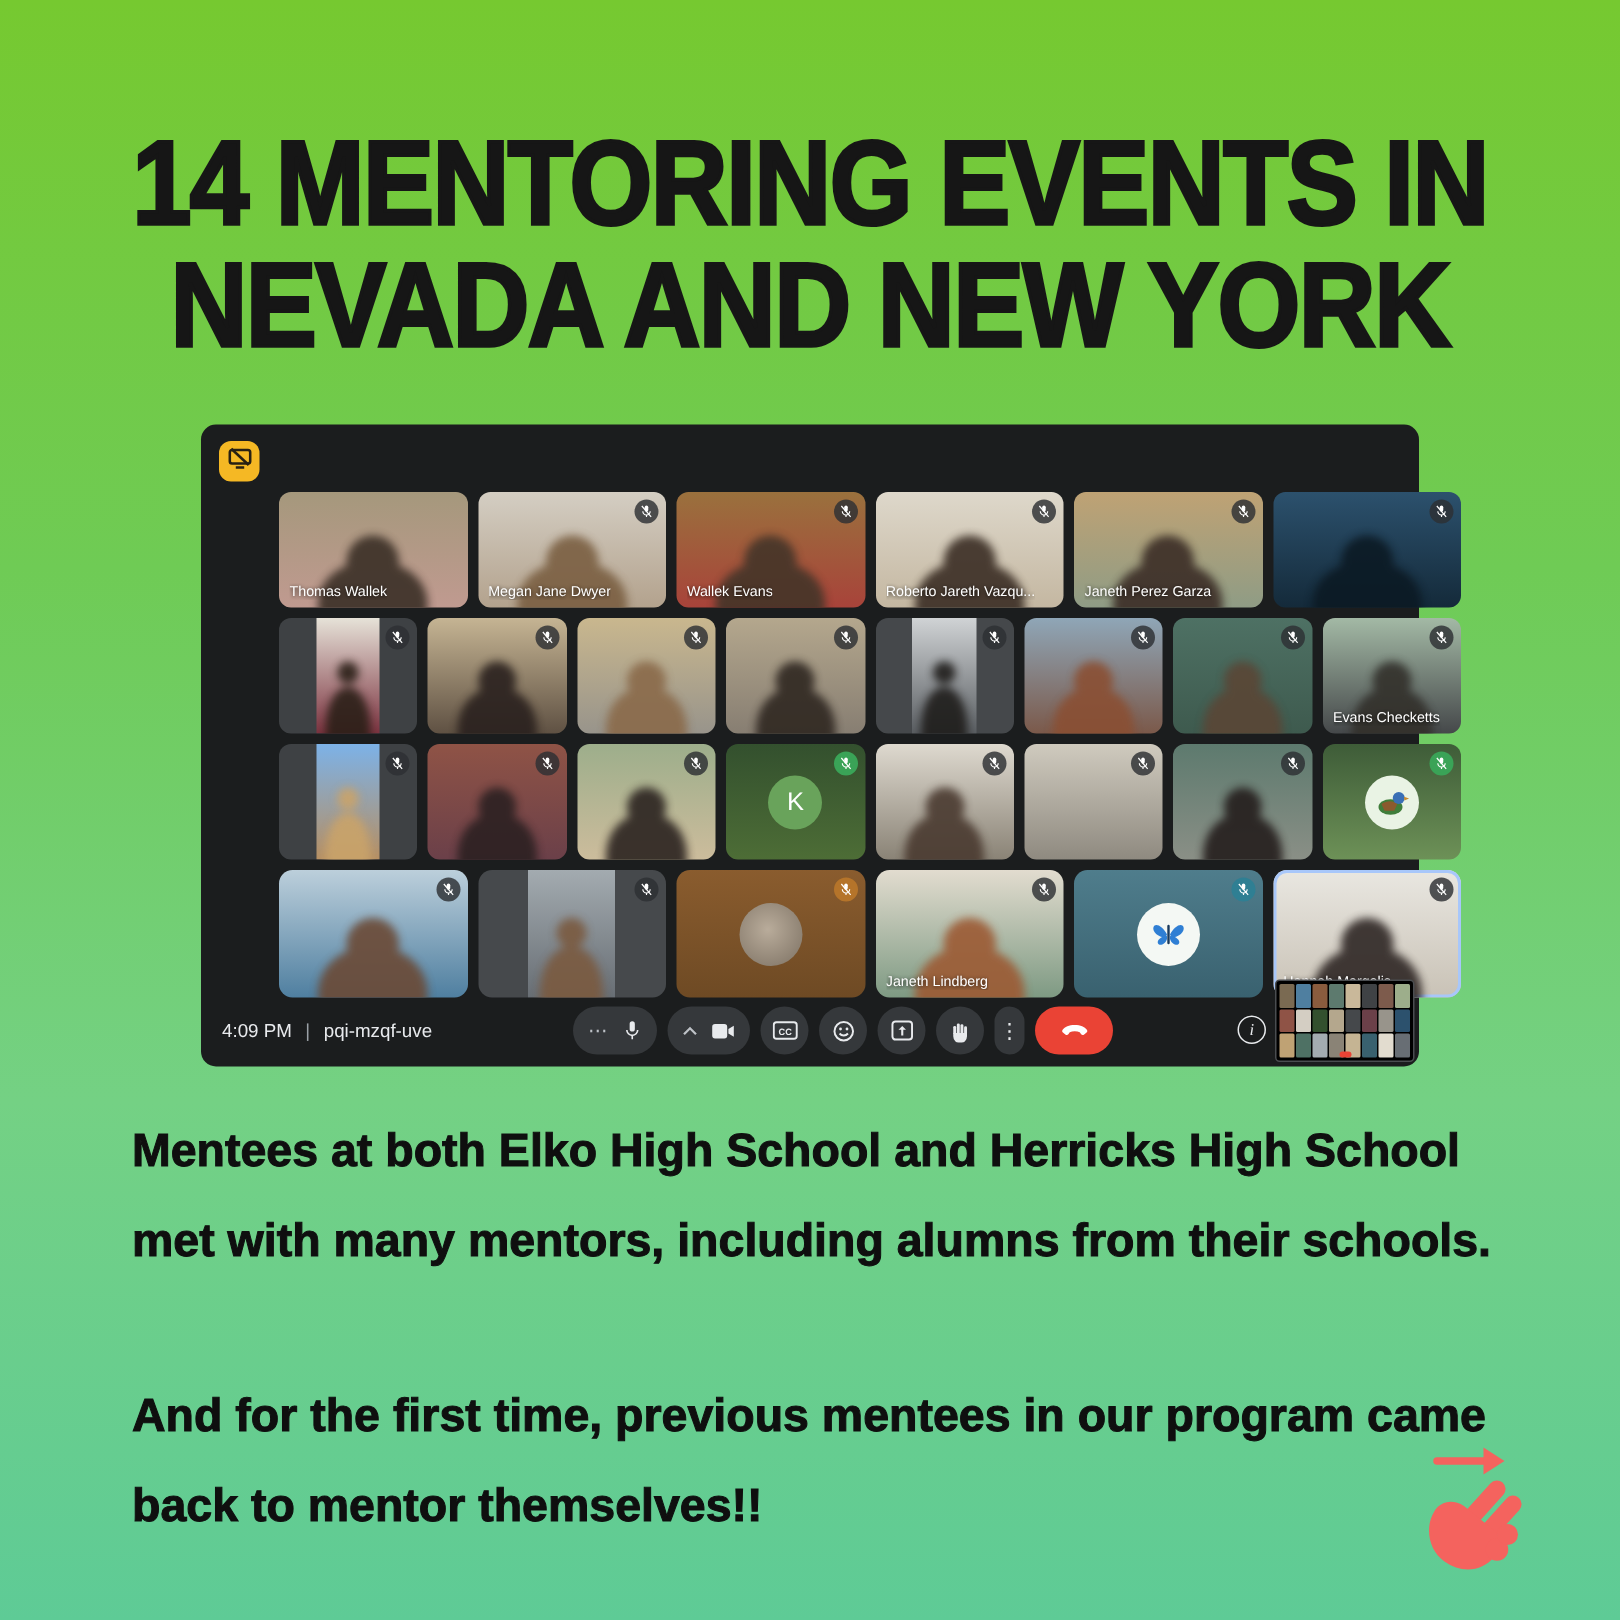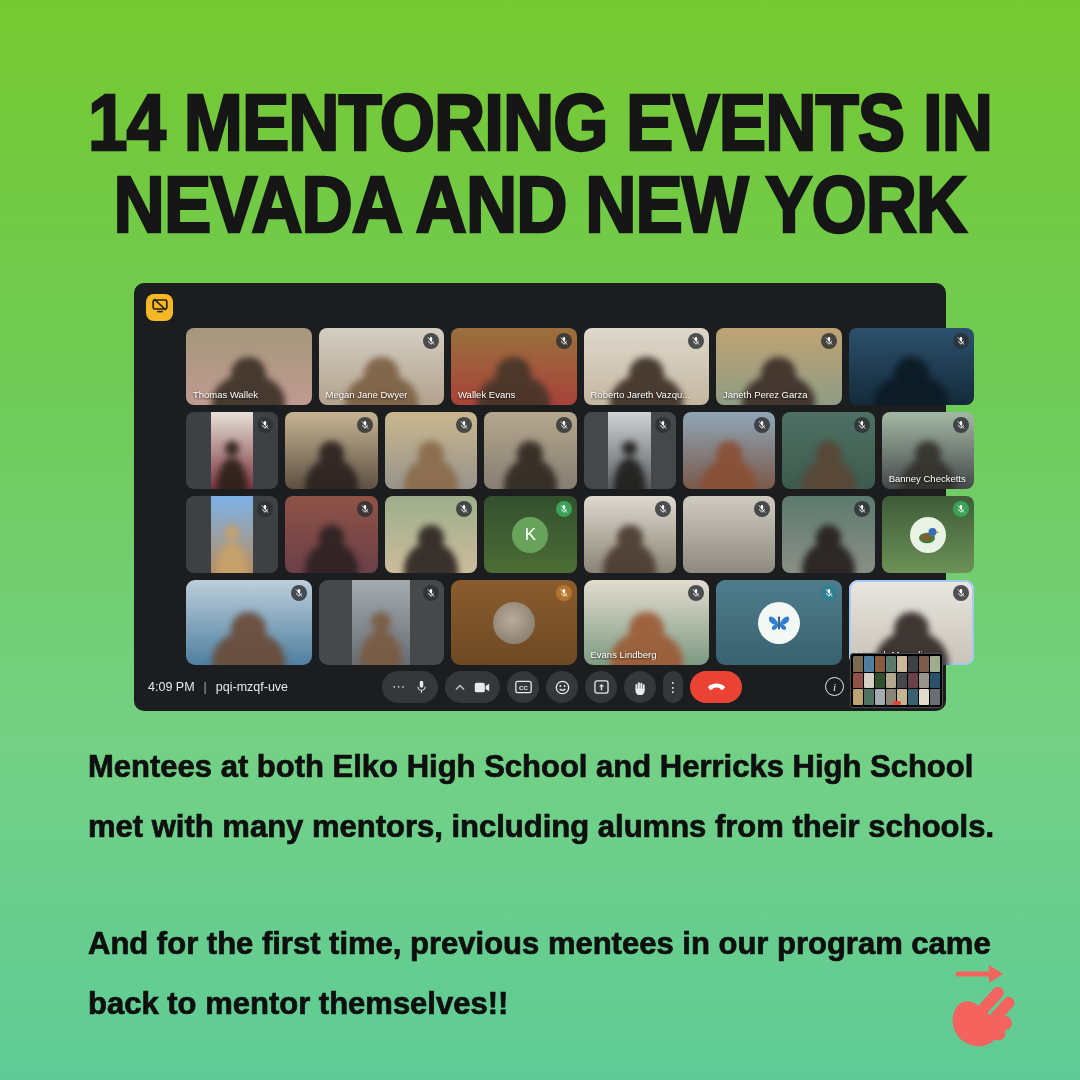--- a/index.html
+++ b/index.html
@@ -237,21 +237,21 @@
           <div class="tile" style="background: linear-gradient(rgb(163, 185, 165), rgb(69, 72, 74));">
             <div class="person" style="background: rgb(50, 48, 43);"></div>
             <div class="badge" style="background: rgba(45, 48, 51, 0.82);">
               <svg width="10" height="10" viewBox="0 0 18 18">
                 <rect x="6.9" y="1.8" width="4.2" height="7.6" rx="2.1" fill="#fff"></rect>
                 <path d="M4.6 8.8a4.4 4.4 0 0 0 8.8 0" fill="none" stroke="#fff" stroke-width="1.4"></path>
                 <line x1="9" y1="13.2" x2="9" y2="15.6" stroke="#fff" stroke-width="1.4"></line>
                 <line x1="3.4" y1="2.4" x2="14.6" y2="15.4" stroke="#fff" stroke-width="1.5"></line>
               </svg>
             </div>
-            <div class="tlabel">Banney Checketts</div>
+            <div class="tlabel">Evans Checketts</div>
           </div>
         </div>
         <div class="trow">
           <div class="tile" style="background: rgb(62, 65, 68);">
             <div class="strip" style="background: linear-gradient(rgb(124, 178, 232), rgb(182, 143, 99));">
               <div class="person" style="background: rgb(201, 163, 106);"></div>
             </div>
             <div class="badge" style="background: rgba(45, 48, 51, 0.82);">
               <svg width="10" height="10" viewBox="0 0 18 18">
                 <rect x="6.9" y="1.8" width="4.2" height="7.6" rx="2.1" fill="#fff"></rect>
@@ -384,21 +384,21 @@
           <div class="tile" style="background: linear-gradient(rgb(226, 220, 207), rgb(126, 154, 131));">
             <div class="person" style="background: rgb(156, 90, 52);"></div>
             <div class="badge" style="background: rgba(45, 48, 51, 0.82);">
               <svg width="10" height="10" viewBox="0 0 18 18">
                 <rect x="6.9" y="1.8" width="4.2" height="7.6" rx="2.1" fill="#fff"></rect>
                 <path d="M4.6 8.8a4.4 4.4 0 0 0 8.8 0" fill="none" stroke="#fff" stroke-width="1.4"></path>
                 <line x1="9" y1="13.2" x2="9" y2="15.6" stroke="#fff" stroke-width="1.4"></line>
                 <line x1="3.4" y1="2.4" x2="14.6" y2="15.4" stroke="#fff" stroke-width="1.5"></line>
               </svg>
             </div>
-            <div class="tlabel">Evans Lindberg</div>
+            <div class="tlabel">Janeth Lindberg</div>
           </div>
           <div class="tile" style="background: linear-gradient(rgb(79, 125, 140), rgb(57, 97, 111));">
             <div class="avatar" style="background: rgb(244, 248, 244);">
               <svg width="24" height="24" viewBox="0 0 24 24">
                 <g fill="#2f7fd4">
                   <path d="M11 12C8 6 3 4 2 7c-1 3 3 7 8 7z"></path>
                   <path d="M13 12c3-6 8-8 9-5 1 3-3 7-8 7z"></path>
                   <path d="M11 13c-4 0-7 3-6 5s5 .5 6-3z"></path>
                   <path d="M13 13c4 0 7 3 6 5s-5 .5-6-3z"></path>
                 </g>

